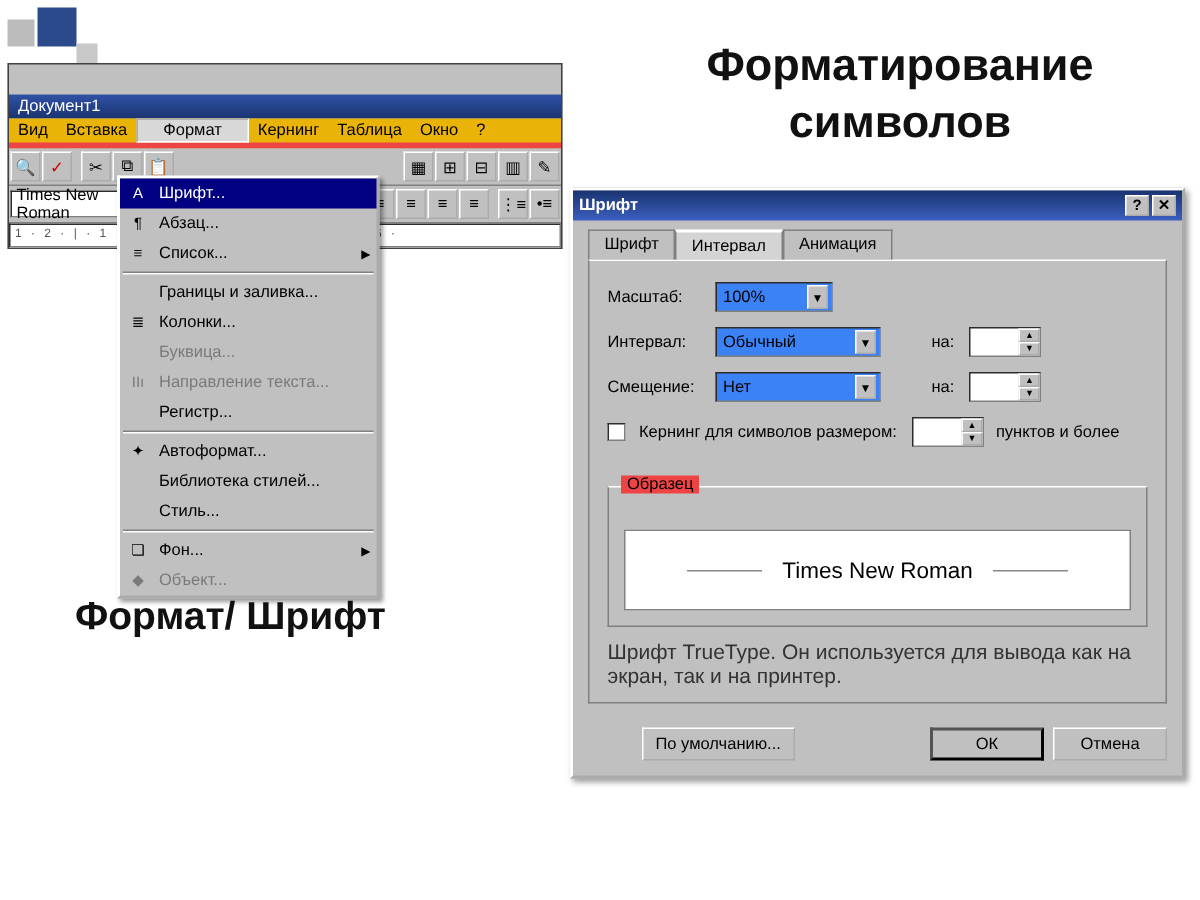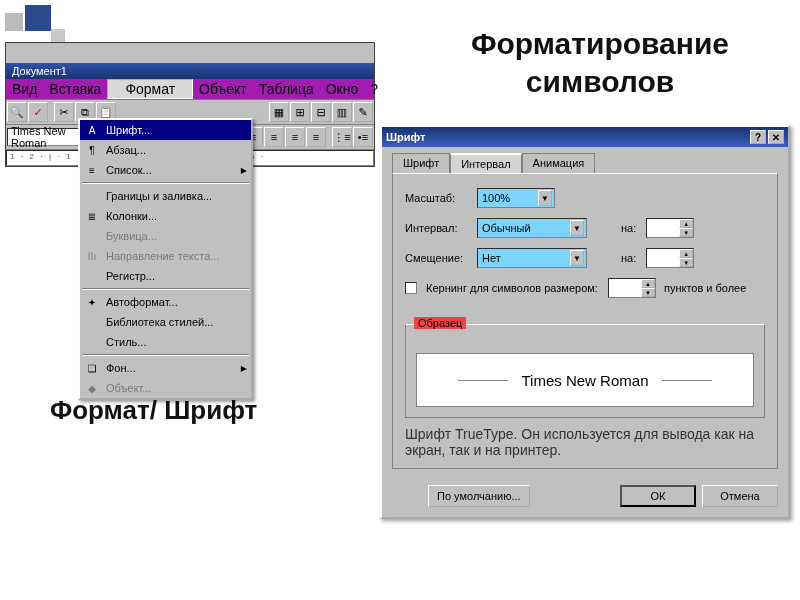--- a/index.html
+++ b/index.html
@@ -5,21 +5,21 @@
   * { box-sizing: border-box; font-family: Arial, sans-serif; }
   body { margin: 0; background: #fff; width: 800px; height: 600px; position: relative; overflow: hidden; }
   
   
   .deco { position: absolute; top: 5px; left: 5px; }
   .deco div { position: absolute; background: #ccc; }
   
   
   .app { position: absolute; top: 42px; left: 5px; width: 370px; background: #c0c0c0; border: 1px solid #404040; font-size: 11px; }
   .titlebar { background: linear-gradient(#3052a6, #1a3470); color: #fff; padding: 2px 6px; font-weight: normal; margin-top: 20px; }
-  .menubar { display: flex; background: #a21caf; border-bottom: 1px solid #ef4444; font-size: 14px; }
+  .menubar { display: flex; background: #eab308; border-bottom: 4px solid #ef4444; font-size: 11px; }
   .menubar span { padding: 2px 6px; cursor: default; }
   .menubar .active { background: #d8d8d8; border: 1px inset #fff; padding: 1px 17px; }
   .toolbar { display: flex; align-items: center; background: #c0c0c0; padding: 2px 1px; border-bottom: 1px solid #808080; gap: 1px; }
   .tbtn { width: 20px; height: 20px; background: #c0c0c0; border: 1px outset #fff; display: inline-flex; align-items: center; justify-content: center; font-size: 11px; }
   .tsep { width: 4px; }
   .fontbox { width: 105px; height: 18px; background: #fff; border: 1px inset #808080; font-size: 11px; padding: 1px 3px; display: flex; align-items: center; justify-content: space-between; }
   .ruler { height: 16px; background: #fff; border: 1px inset #808080; font-size: 8px; color: #555; padding: 1px 3px; letter-spacing: 2px; white-space: nowrap; overflow: hidden; }
 
   
   .dropdown { position: absolute; top: 18px; left: 72px; width: 175px; background: #c0c0c0; border: 2px outset #fff; box-shadow: 2px 2px 3px rgba(0,0,0,.4); font-size: 11px; }
@@ -40,21 +40,21 @@
   .dlg-title { background: linear-gradient(#1a3470, #3a5fbf); color: #fff; display: flex; align-items: center; padding: 2px 4px; font-weight: bold; height: 20px; }
   .dlg-title .tt { flex: 1; }
   .winbtn { width: 16px; height: 14px; background: #c0c0c0; border: 1px outset #fff; color: #000; font-size: 10px; display: inline-flex; align-items: center; justify-content: center; margin-left: 2px; }
   .dlg-body { padding: 6px 10px 10px; }
   .tabs { display: flex; margin-bottom: 0; }
   .tab { padding: 3px 10px; background: #c0c0c0; border: 1px solid #808080; border-bottom: none; font-size: 11px; position: relative; }
   .tab.active { background: #d4d4d4; border-top: 2px solid #fff; z-index: 2; }
   .tabpanel { border: 1px solid #808080; border-top: 1px solid #fff; background: #c0c0c0; padding: 14px 12px 10px; }
   .row { display: flex; align-items: center; margin-bottom: 10px; gap: 10px; }
   .row label { width: 62px; }
-  .combo { background: #7dd3fc; border: 1px inset #808080; height: 20px; display: flex; align-items: center; justify-content: space-between; padding: 0 2px 0 4px; font-size: 11px; }
+  .combo { background: #3b82f6; border: 1px inset #808080; height: 20px; display: flex; align-items: center; justify-content: space-between; padding: 0 2px 0 4px; font-size: 11px; }
   .combo .cbtn { width: 14px; height: 16px; background: #c0c0c0; border: 1px outset #fff; display: flex; align-items: center; justify-content: center; font-size: 8px; }
   .spin { background: #fff; border: 1px inset #808080; height: 20px; display: flex; align-items: center; }
   .spin .sval { width: 32px; padding: 0 3px; font-size: 11px; }
   .spin .sbtns { display: flex; flex-direction: column; }
   .spin .sb { width: 14px; height: 9px; background: #c0c0c0; border: 1px outset #fff; font-size: 6px; display: flex; align-items: center; justify-content: center; line-height: 1; }
   .checkbox { width: 12px; height: 12px; background: #fff; border: 1px inset #808080; display: inline-block; margin-right: 5px; vertical-align: middle; }
   .krow { display: flex; align-items: center; gap: 4px; margin-top: 8px; }
   .fieldset { border: 1px solid #808080; border-top-color: #fff; margin-top: 26px; padding: 28px 10px 10px; position: relative; }
   .fieldset .legend { position: absolute; top: -8px; left: 8px; background: #ef4444; padding: 0 4px; font-size: 11px; }
   .sample { background: #fff; border: 1px solid #808080; height: 54px; display: flex; align-items: center; justify-content: center; font-family: 'Times New Roman', serif; font-size: 15px; }
@@ -80,21 +80,21 @@
 <div class="hpath">Формат/ Шрифт</div>
 
 <div class="app">
   <div class="titlebar">
     <span>Документ1</span>
   </div>
   <div class="menubar">
     <span>Вид</span>
     <span>Вставка</span>
     <span class="active">Формат</span>
-    <span>Объект</span>
+    <span>Кернинг</span>
     <span>Таблица</span>
     <span>Окно</span>
     <span>?</span>
   </div>
   <div class="toolbar" style="position:relative;">
     <div class="tbtn">🔍</div>
     <div class="tbtn" style="color:#c00">✓</div>
     <div class="tsep"></div>
     <div class="tbtn">✂</div>
     <div class="tbtn">⧉</div>

